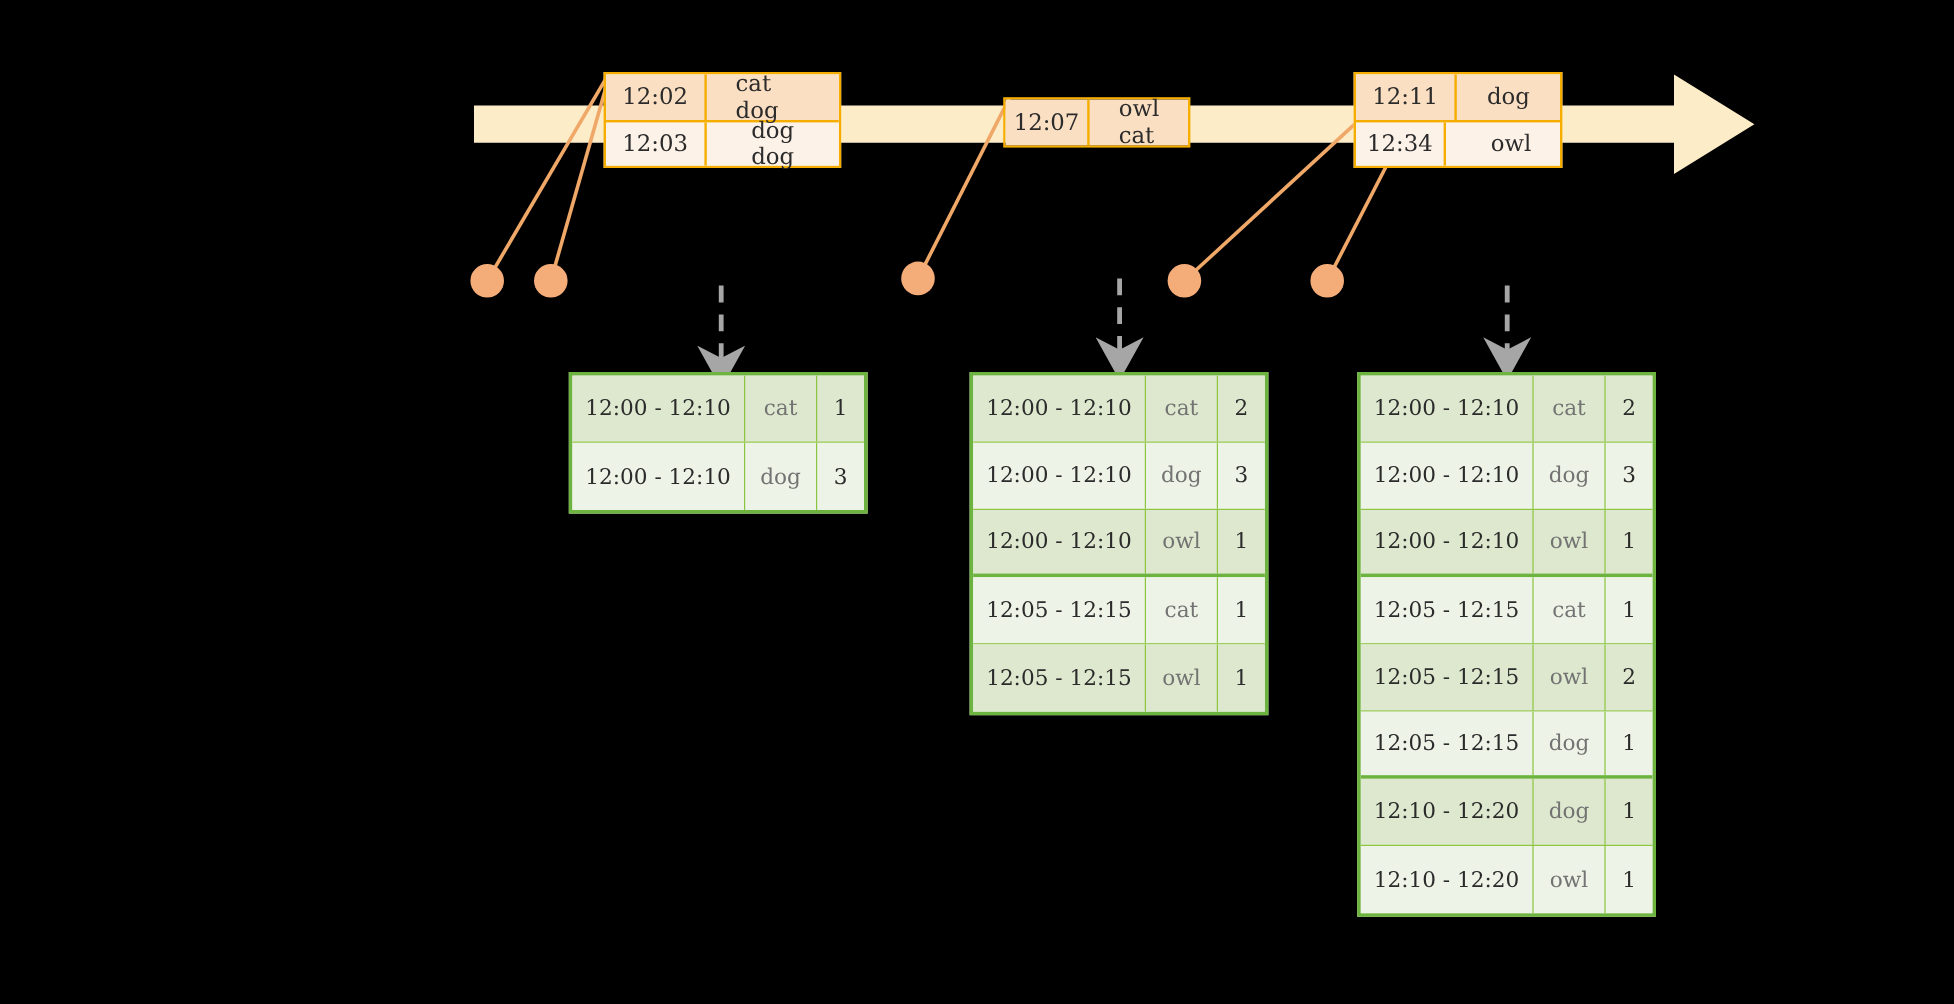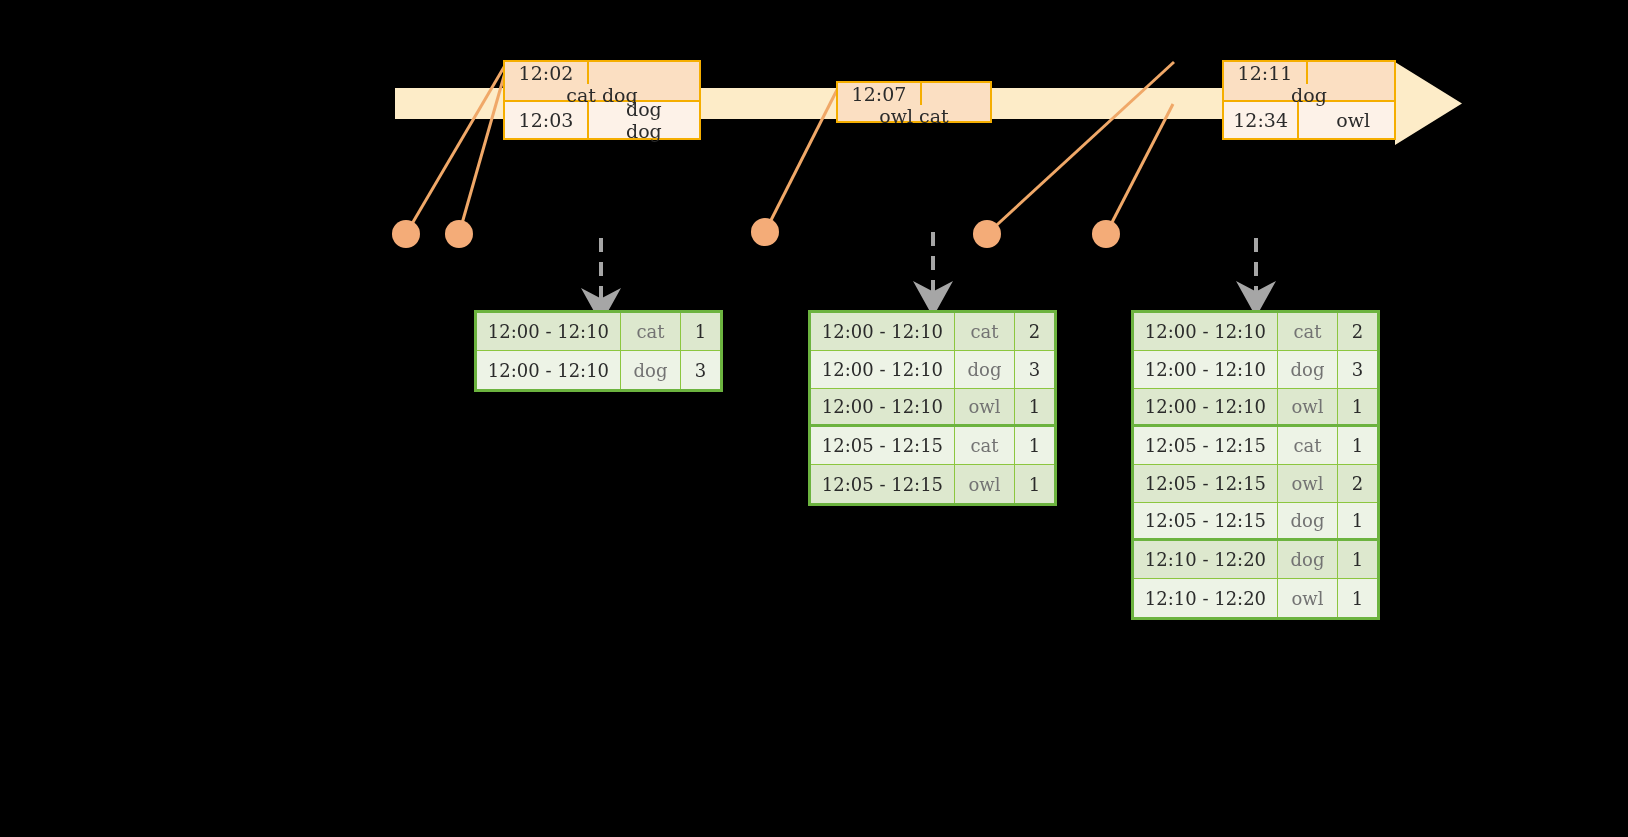--- a/index.html
+++ b/index.html
@@ -36,21 +36,21 @@
     background: #FDF0E0;
   }
   .event-row {
     display: flex;
     height: 38px;
     box-sizing: border-box;
   }
   .event-row + .event-row {
     border-top: 2px solid #F5AE00;
   }
-  .event-row.shade { background: #FBDFC2; flex-direction: column; }
+  .event-row.shade { background: #FBDFC2; }
   .event-row.light { background: #FDF2E8; gap: 13px; }
   .ev-time {
     width: 84px;
     border-right: 2px solid #F5AE00;
     display: flex;
     align-items: center;
     justify-content: center;
     font-size: 19px;
     color: #2b2b2b;
     box-sizing: border-box;
@@ -69,21 +69,21 @@
   
   .result-table {
     position: absolute;
     border: 3px solid #6CB33F;
     box-sizing: border-box;
     z-index: 5;
     background: #EDF3E6;
   }
   .res-row {
     display: flex;
-    height: 38px;
+    height: 56px;
     box-sizing: border-box;
     border-bottom: 1px solid #8CC63F;
   }
   .res-row:last-child { border-bottom: none; }
   .res-row.shade { background: #DDE8CE; }
   .res-row.light { background: #EDF3E6; }
   .res-row.groupend { border-bottom: 3px solid #6CB33F; }
   .res-window {
     width: 148px;
     border-right: 1px solid #8CC63F;
@@ -156,21 +156,21 @@
     </div>
   </div>
 
   <div class="event-box" id="event-box-2" style="left:836px; top:81px; width:156px;">
     <div class="event-row shade">
       <span class="ev-time">12:07</span>
       <span class="ev-payload">owl cat</span>
     </div>
   </div>
 
-  <div class="event-box" id="event-box-3" style="left:1222px; top:60px; width:174px;">
+  <div class="event-box" id="event-box-3" style="left:1128px; top:60px; width:174px;">
     <div class="event-row shade">
       <span class="ev-time">12:11</span>
       <span class="ev-payload">dog</span>
     </div>
     <div class="event-row light">
       <span class="ev-time">12:34</span>
       <span class="ev-payload">owl</span>
     </div>
   </div>
 

